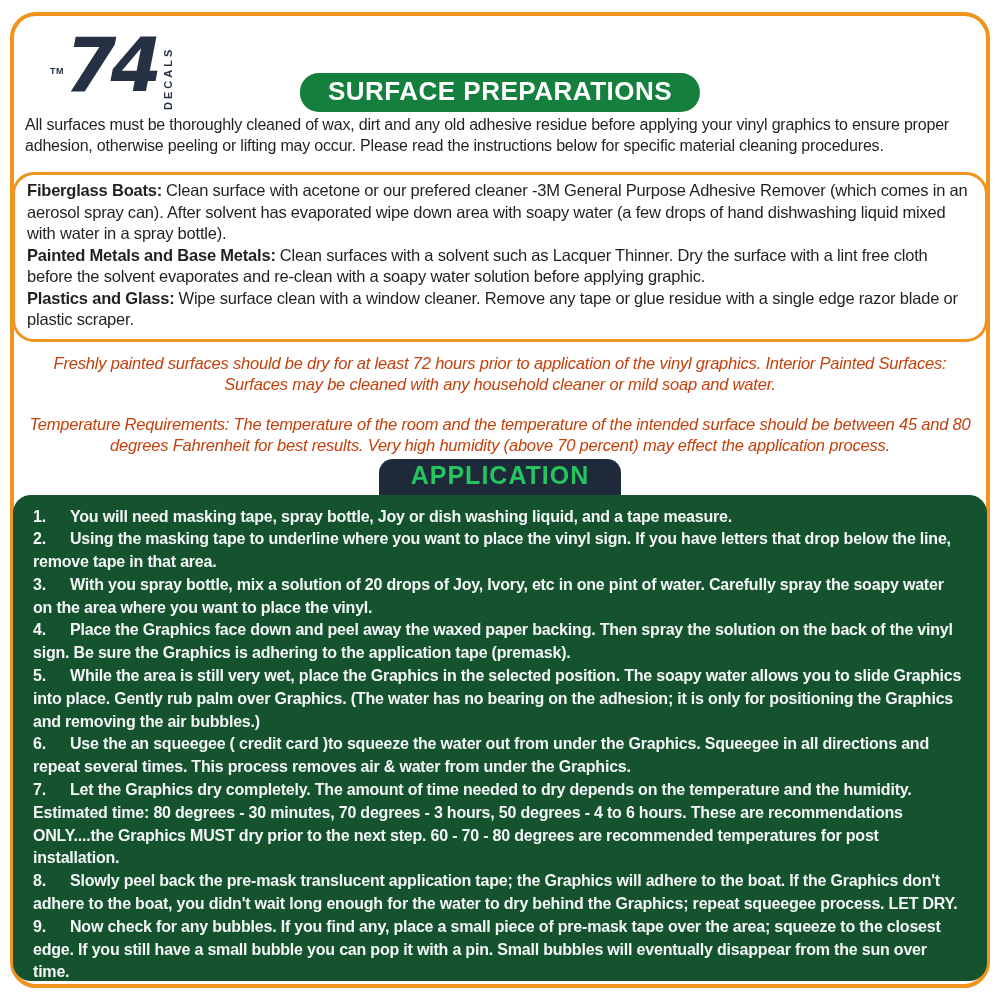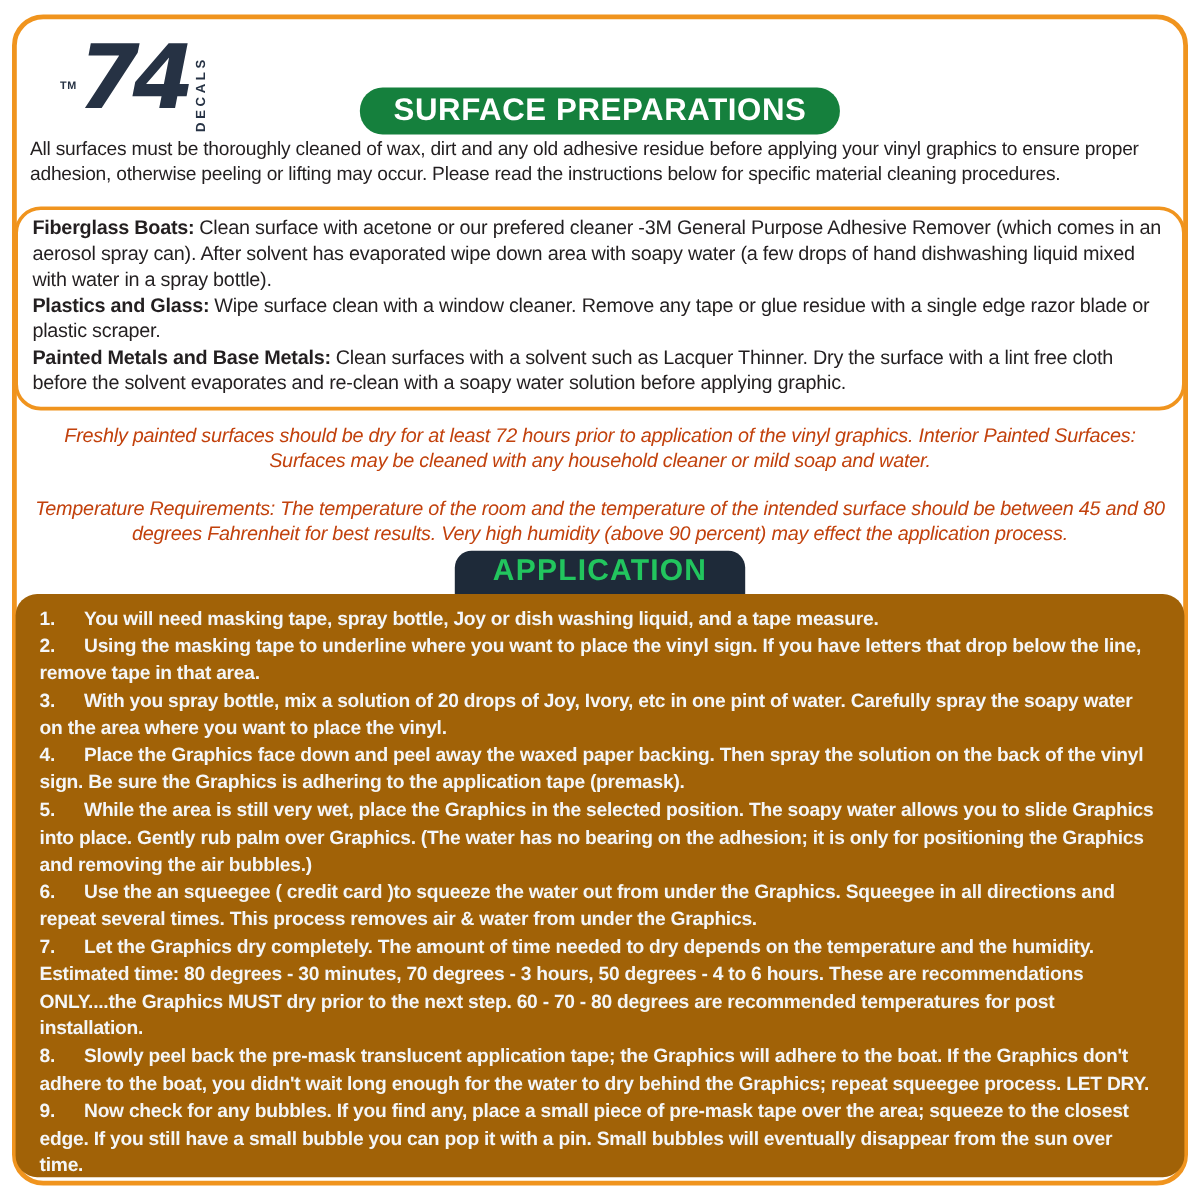--- a/index.html
+++ b/index.html
@@ -66,21 +66,21 @@
   .app-tab {
     width: fit-content; margin: 3px auto 0 auto;
     background: #1e2a39; color: #22c55e;
     font-size: 25px; font-weight: bold; letter-spacing: 1px;
     padding: 2px 32px 5px 32px;
     border-radius: 14px 14px 0 0;
     position: relative; z-index: 2;
   }
   .app-box {
     margin: 0 13px; height: 486px; overflow: hidden;
-    background: #a16207; border-radius: 18px;
+    background: #14532d; border-radius: 18px;
     padding: 11px 20px 0 20px; box-sizing: border-box;
     color: #f4f6f8; font-weight: bold;
     font-size: 16px; line-height: 22.8px; letter-spacing: -0.2px;
     position: relative; z-index: 1;
   }
   .app-box p { margin: 0; }
   .step-num { display: inline-block; width: 37px; }
 </style>
 </head>
 <body>
@@ -95,27 +95,27 @@
       <span class="logo-num">74</span>
       <span class="logo-vertical">DECALS</span>
     </div>
     <div class="banner-pill">SURFACE PREPARATIONS</div>
   </div>
 
   <p class="intro">All surfaces must be thoroughly cleaned of wax, dirt and any old adhesive residue before applying your vinyl graphics to ensure proper adhesion, otherwise peeling or lifting may occur. Please read the instructions below for specific material cleaning procedures.</p>
 
   <div class="materials-box">
     <p><b class="mat-label">Fiberglass Boats:</b><span>Clean surface with acetone or our prefered cleaner -3M General Purpose Adhesive Remover (which comes in an aerosol spray can). After solvent has evaporated wipe down area with soapy water (a few drops of hand dishwashing liquid mixed with water in a spray bottle).</span></p>
+    <p><b class="mat-label">Painted Metals and Base Metals:</b><span>Clean surfaces with a solvent such as Lacquer Thinner. Dry the surface with a lint free cloth before the solvent evaporates and re-clean with a soapy water solution before applying graphic.</span></p>
     <p><b class="mat-label">Plastics and Glass:</b><span>Wipe surface clean with a window cleaner. Remove any tape or glue residue with a single edge razor blade or plastic scraper.</span></p>
-    <p><b class="mat-label">Painted Metals and Base Metals:</b><span>Clean surfaces with a solvent such as Lacquer Thinner. Dry the surface with a lint free cloth before the solvent evaporates and re-clean with a soapy water solution before applying graphic.</span></p>
   </div>
 
   <p class="note">Freshly painted surfaces should be dry for at least 72 hours prior to application of the vinyl graphics. Interior Painted Surfaces: Surfaces may be cleaned with any household cleaner or mild soap and water.</p>
 
-  <p class="note">Temperature Requirements: The temperature of the room and the temperature of the intended surface should be between 45 and 80 degrees Fahrenheit for best results. Very high humidity (above 90 percent) may effect the application process.</p>
+  <p class="note">Temperature Requirements: The temperature of the room and the temperature of the intended surface should be between 45 and 80 degrees Fahrenheit for best results. Very high humidity (above 70 percent) may effect the application process.</p>
 
   <div class="app-tab">APPLICATION</div>
 
   <div class="app-box">
     <p><span class="step-num">1.</span><span>You will need masking tape, spray bottle, Joy or dish washing liquid, and a tape measure.</span></p>
     <p><span class="step-num">2.</span><span>Using the masking tape to underline where you want to place the vinyl sign. If you have letters that drop below the line, remove tape in that area.</span></p>
     <p><span class="step-num">3.</span><span>With you spray bottle, mix a solution of 20 drops of Joy, Ivory, etc in one pint of water. Carefully spray the soapy water on the area where you want to place the vinyl.</span></p>
     <p><span class="step-num">4.</span><span>Place the Graphics face down and peel away the waxed paper backing. Then spray the solution on the back of the vinyl sign. Be sure the Graphics is adhering to the application tape (premask).</span></p>
     <p><span class="step-num">5.</span><span>While the area is still very wet, place the Graphics in the selected position. The soapy water allows you to slide Graphics into place. Gently rub palm over Graphics. (The water has no bearing on the adhesion; it is only for positioning the Graphics and removing the air bubbles.)</span></p>
     <p><span class="step-num">6.</span><span>Use the an squeegee ( credit card )to squeeze the water out from under the Graphics. Squeegee in all directions and repeat several times. This process removes air &amp; water from under the Graphics.</span></p>

